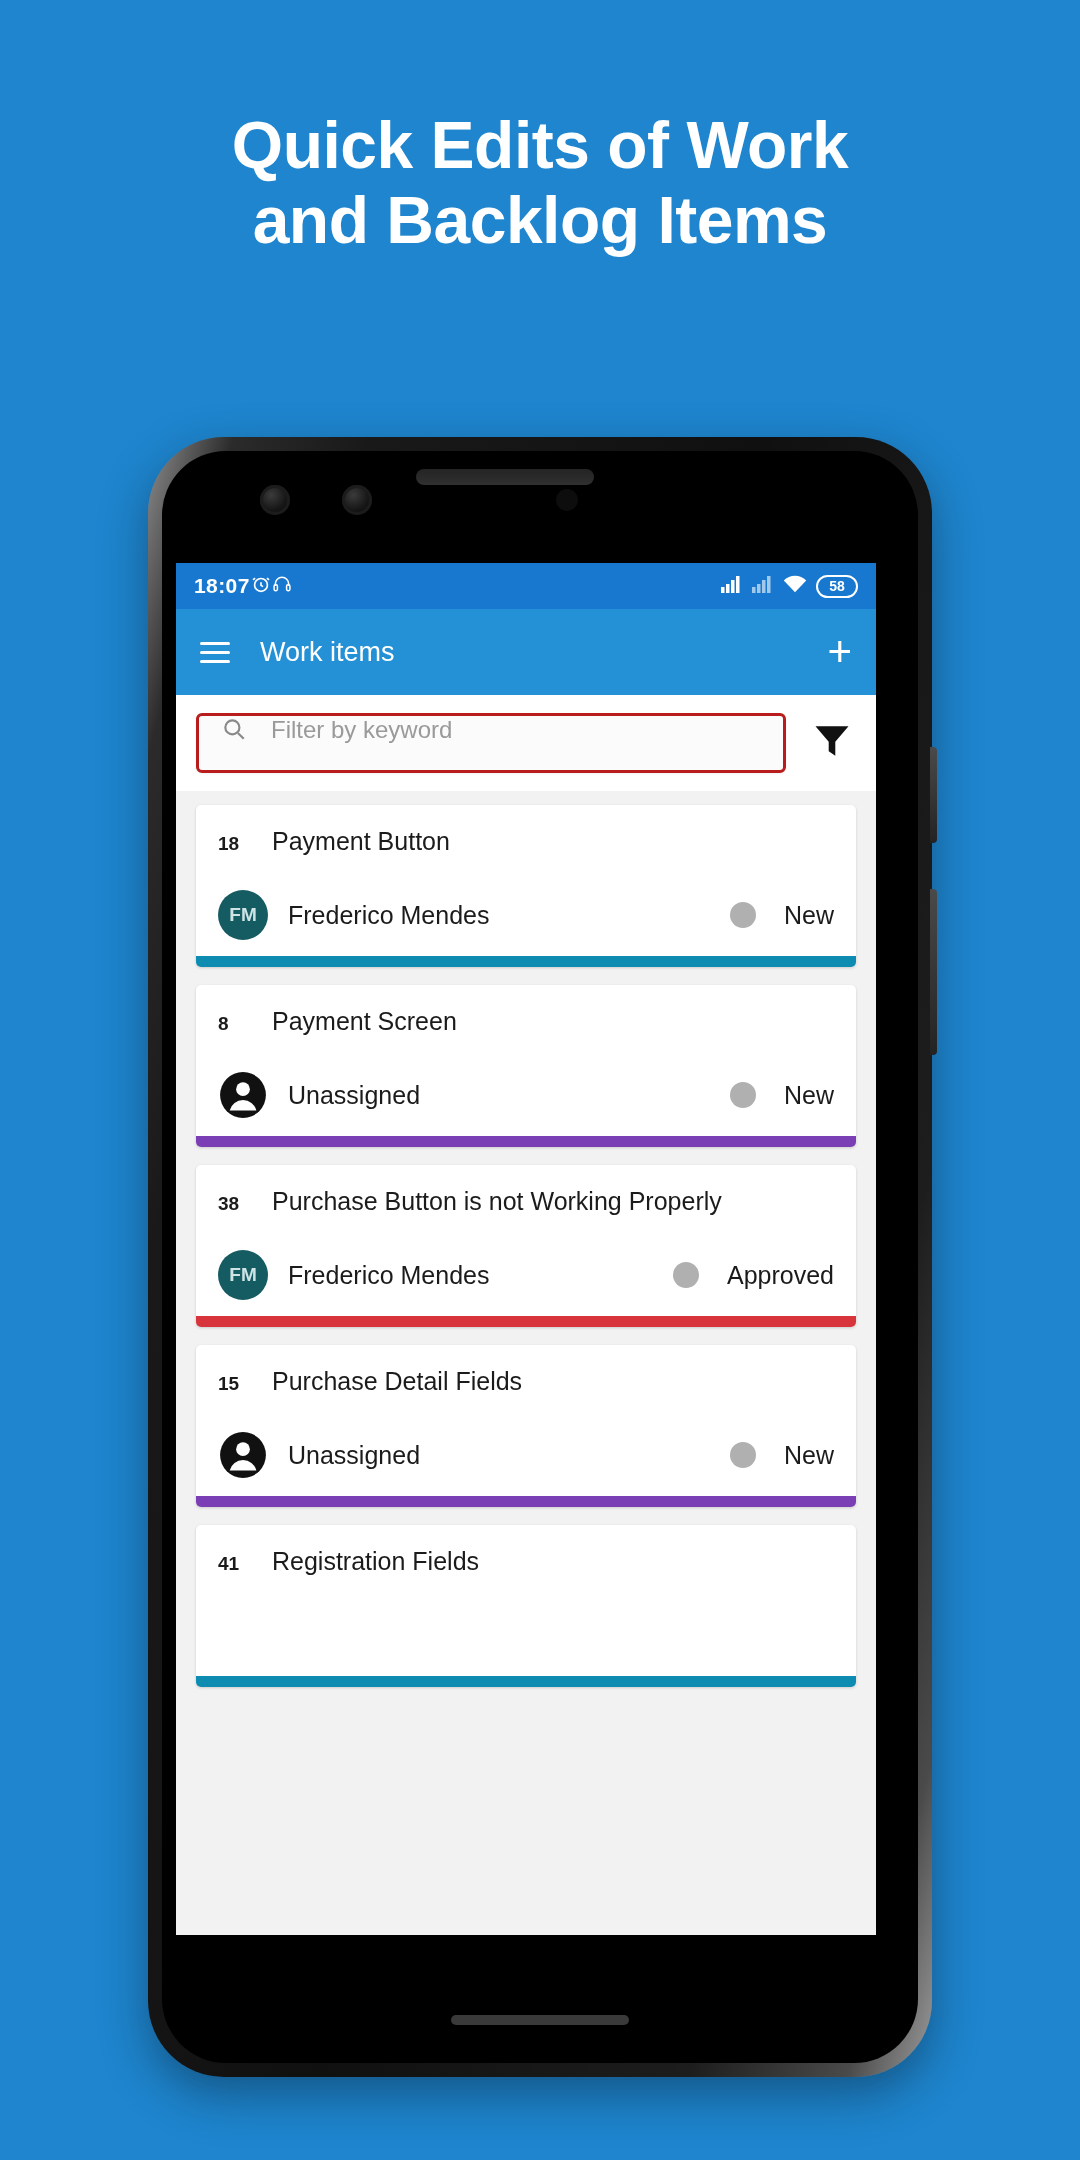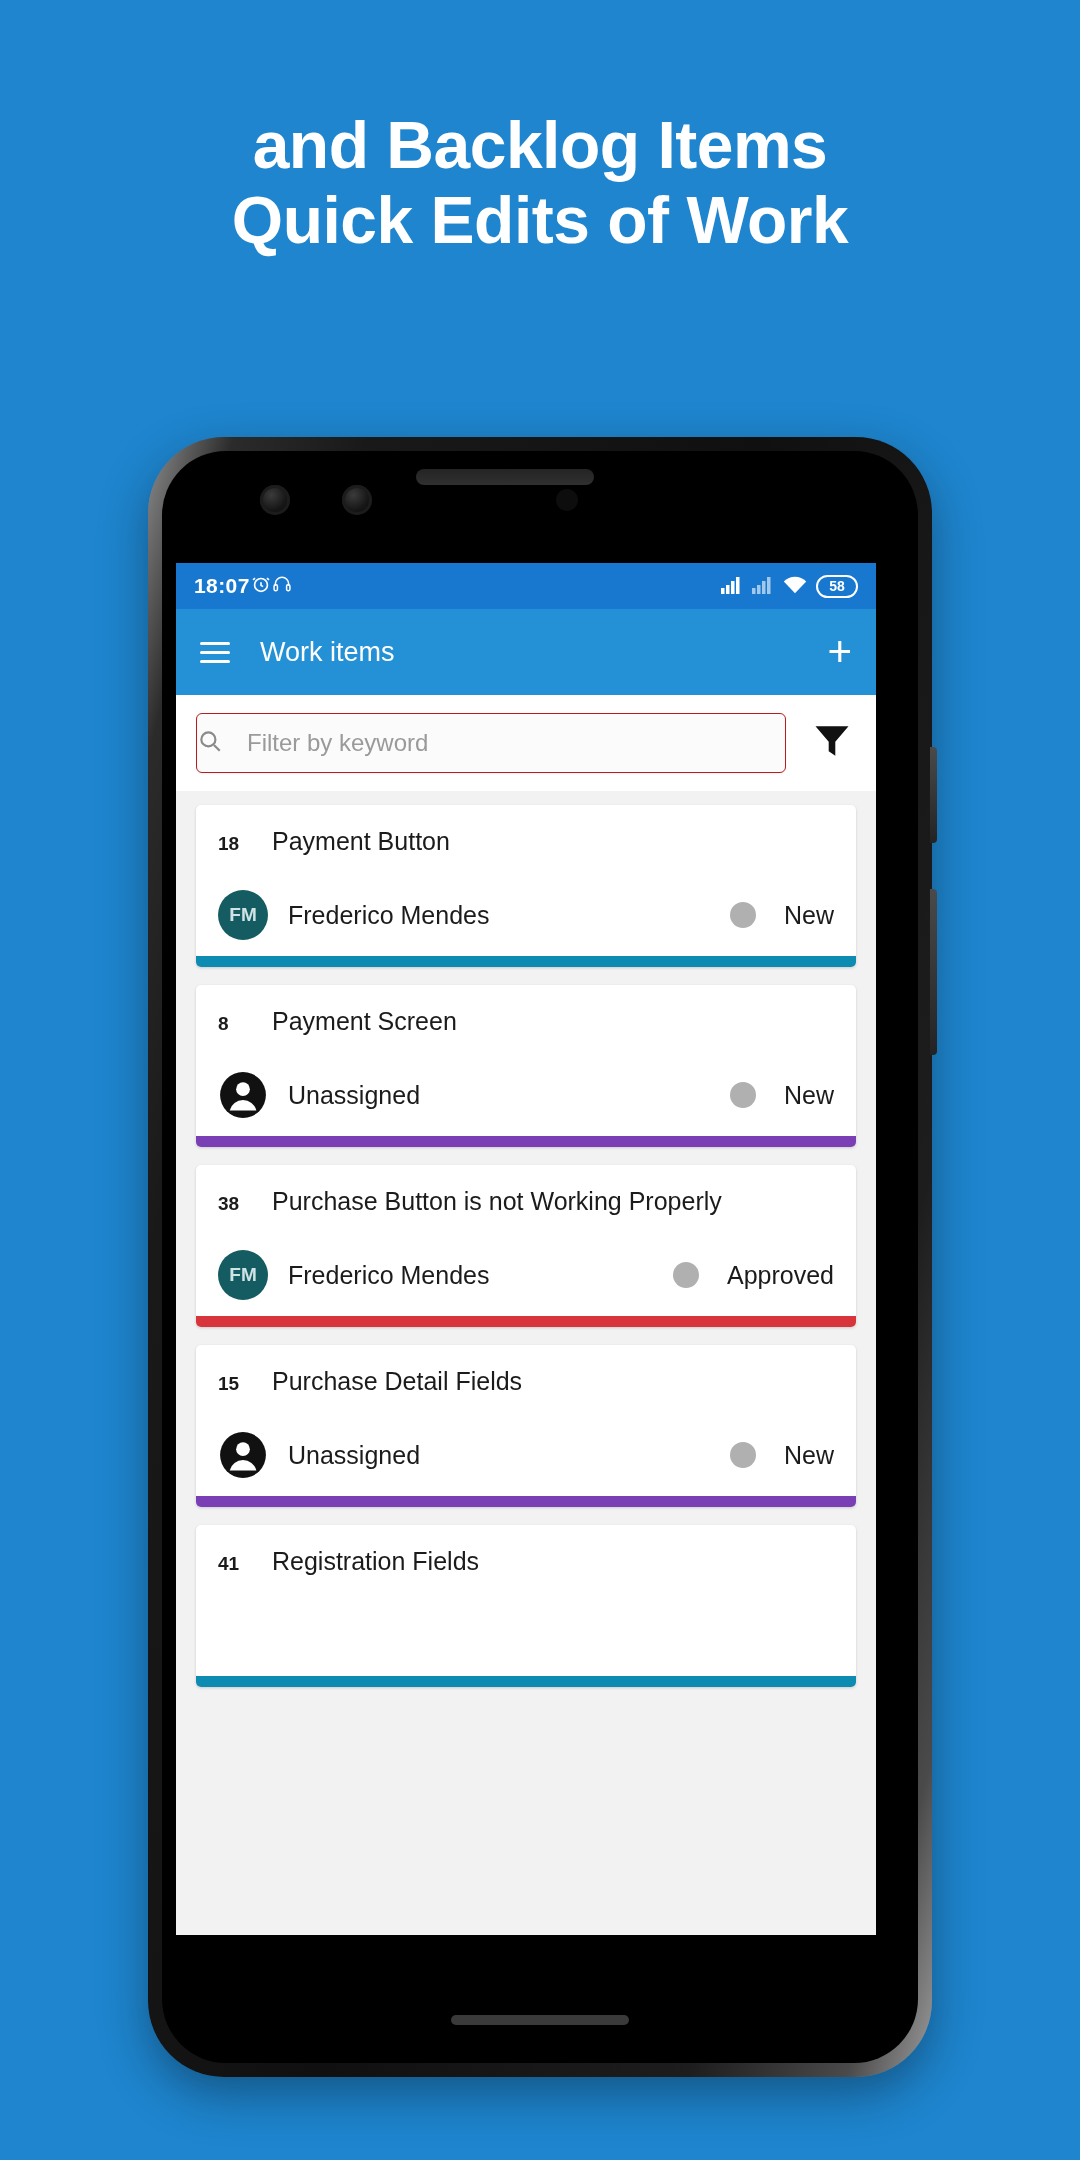--- a/index.html
+++ b/index.html
@@ -95,21 +95,21 @@
   
   .statusbar {
     height: 46px;
     background: #1878D0;
     display: flex; align-items: center;
     padding: 0 18px;
     color: #ffffff;
   }
   .sb-left { display: flex; align-items: center; }
   .sb-time { font-size: 21px; font-weight: bold; letter-spacing: 0.4px; }
-  .sb-right { margin-left: auto; display: flex; align-items: flex-end; gap: 9px; }
+  .sb-right { margin-left: auto; display: flex; align-items: flex-start; gap: 9px; }
   .battery {
     display: inline-flex; align-items: center; justify-content: center;
     min-width: 42px; height: 23px;
     border: 2px solid #ffffff; border-radius: 12px;
     font-size: 14px; font-weight: bold; padding: 0 5px;
   }
 
   
   .appbar {
     height: 86px;
@@ -139,24 +139,24 @@
   .filterbar {
     height: 96px;
     background: #ffffff;
     display: flex; align-items: center;
     padding: 0 22px 0 20px;
   }
   .search-box {
     flex: 1;
     height: 60px;
     background: #fbfbfb;
-    border: 1px solid #b91c1c;
+    border: 3px solid #b91c1c;
     border-radius: 6px;
-    display: flex; align-items: center;
-    padding: 0 0;
+    display: flex; 
+    padding: 0 22px;
     box-shadow: 0 1px 2px rgba(0,0,0,0.05);
   }
   .search-ph {
     margin-left: 24px;
     font-size: 24px;
     color: #9a9a9a;
   }
   .filter-icon { margin-left: 24px; }
 
   
@@ -204,22 +204,22 @@
   }
   .status-label { font-size: 25px; color: #1b1b1b; }
   .card-accent { height: 11px; width: 100%; }
 </style>
 </head>
 <body>
 
 <div class="stage">
 
   <div class="headline">
+    <span class="l">Quick Edits of Work</span>
     <span class="l">and Backlog Items</span>
-    <span class="l">Quick Edits of Work</span>
   </div>
 
   <div class="phone">
     <div class="phone-frame"></div>
     <div class="phone-inner"></div>
 
     <div class="btn-side btn-power"></div>
     <div class="btn-side btn-vol"></div>
 
     <div class="bezel-top">

